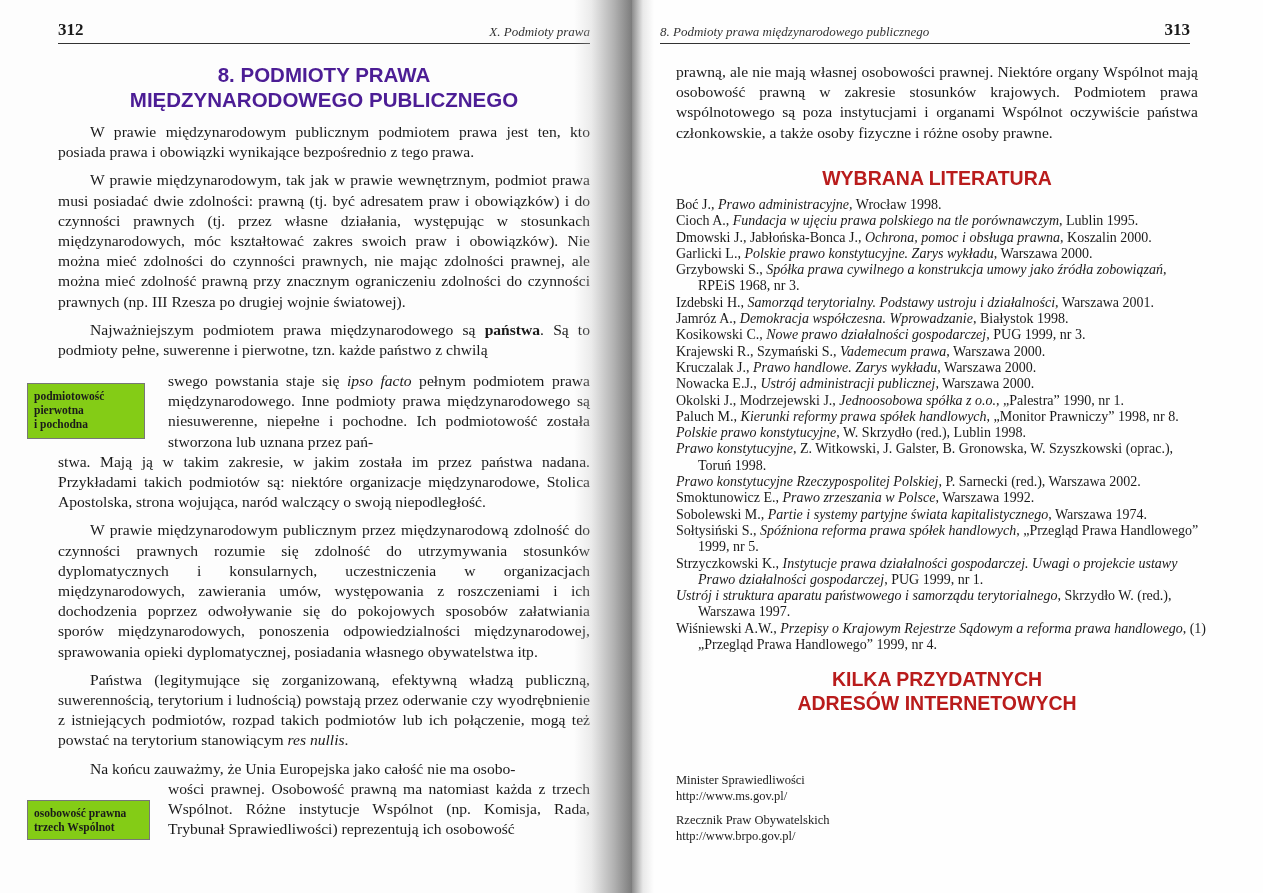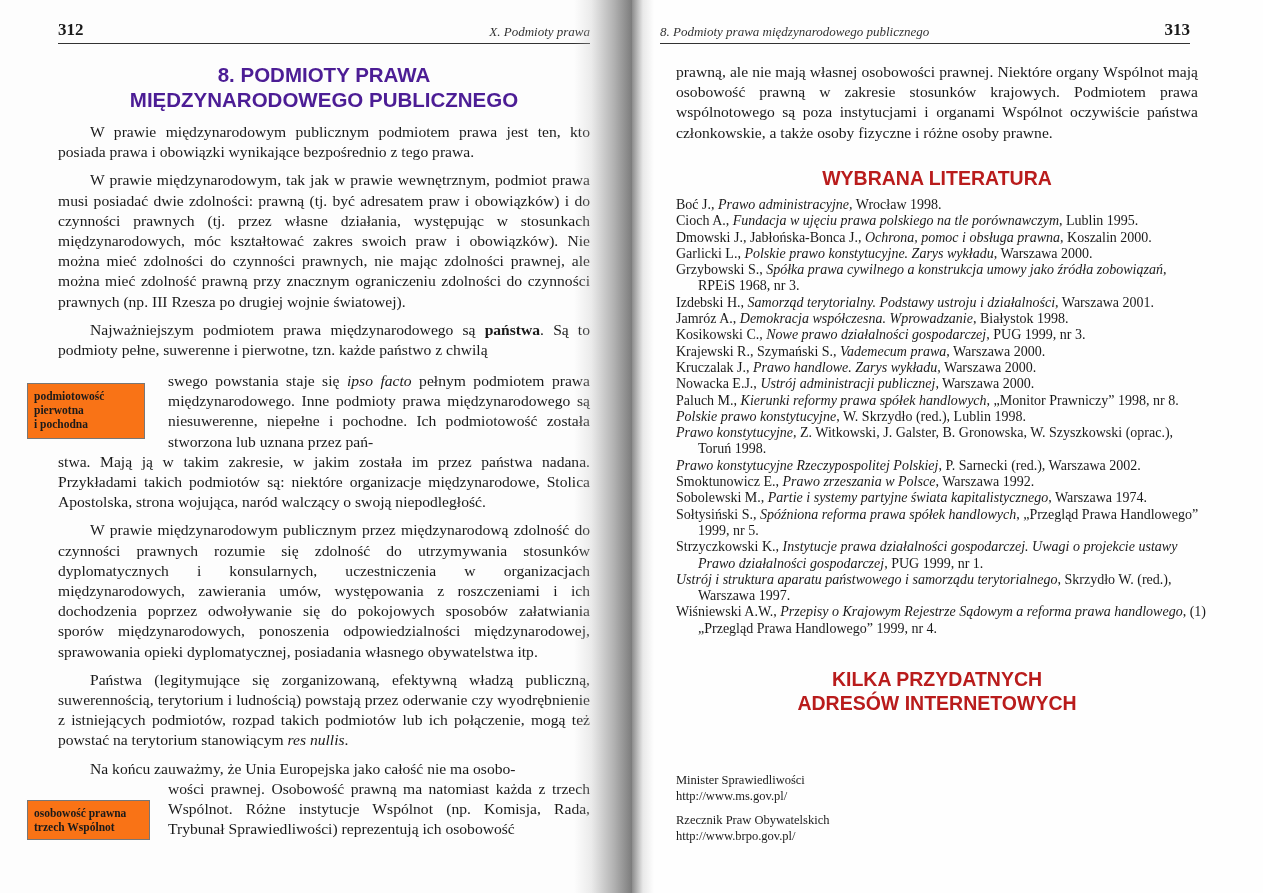--- a/index.html
+++ b/index.html
@@ -39,21 +39,21 @@
     text-align: center; font-family: "Liberation Sans", "DejaVu Sans", sans-serif;
     font-weight: bold; font-size: 20.5px; line-height: 25px; color: #4c1d95;
   }
   .body-text {
     position: absolute; left: 58px; width: 532px;
     font-size: 15.6px; line-height: 20.2px; text-align: justify;
   }
   .body-text p { margin: 0 0 8px 0; text-indent: 32px; }
   .body-text p.noind { text-indent: 0; }
   .margin-note {
-    position: absolute; border: 1px solid #777; background: #f97316;
+    position: absolute; border: 1px solid #777; background: #84cc16;
     font-size: 11.5px; font-weight: bold; line-height: 14px; padding: 5px 6px;
     box-sizing: border-box;
   }
   .indented-block { margin-left: 110px; }
   .section-heading {
     position: absolute; left: 28px; width: 530px; text-align: center;
     font-family: "Liberation Sans", "DejaVu Sans", sans-serif;
     font-weight: bold; font-size: 19.5px; line-height: 24px; color: #b91c1c;
   }
   .biblio {
@@ -128,20 +128,21 @@
   <p class="bib-entry"><span>Cioch A., </span><i>Fundacja w ujęciu prawa polskiego na tle porównawczym</i><span>, Lublin 1995.</span></p>
   <p class="bib-entry"><span>Dmowski J., Jabłońska-Bonca J., </span><i>Ochrona, pomoc i obsługa prawna</i><span>, Koszalin 2000.</span></p>
   <p class="bib-entry"><span>Garlicki L., </span><i>Polskie prawo konstytucyjne. Zarys wykładu</i><span>, Warszawa 2000.</span></p>
   <p class="bib-entry"><span>Grzybowski S., </span><i>Spółka prawa cywilnego a konstrukcja umowy jako źródła zobowiązań</i><span>, RPEiS 1968, nr 3.</span></p>
   <p class="bib-entry"><span>Izdebski H., </span><i>Samorząd terytorialny. Podstawy ustroju i działalności</i><span>, Warszawa 2001.</span></p>
   <p class="bib-entry"><span>Jamróz A., </span><i>Demokracja współczesna. Wprowadzanie</i><span>, Białystok 1998.</span></p>
   <p class="bib-entry"><span>Kosikowski C., </span><i>Nowe prawo działalności gospodarczej</i><span>, PUG 1999, nr 3.</span></p>
   <p class="bib-entry"><span>Krajewski R., Szymański S., </span><i>Vademecum prawa</i><span>, Warszawa 2000.</span></p>
   <p class="bib-entry"><span>Kruczalak J., </span><i>Prawo handlowe. Zarys wykładu</i><span>, Warszawa 2000.</span></p>
   <p class="bib-entry"><span>Nowacka E.J., </span><i>Ustrój administracji publicznej</i><span>, Warszawa 2000.</span></p>
+  <p class="bib-entry"><span>Okolski J., Modrzejewski J., </span><i>Jednoosobowa spółka z o.o.</i><span>, „Palestra” 1990, nr 1.</span></p>
   <p class="bib-entry"><span>Paluch M., </span><i>Kierunki reformy prawa spółek handlowych</i><span>, „Monitor Prawniczy” 1998, nr 8.</span></p>
   <p class="bib-entry"><span></span><i>Polskie prawo konstytucyjne</i><span>, W. Skrzydło (red.), Lublin 1998.</span></p>
   <p class="bib-entry"><span></span><i>Prawo konstytucyjne</i><span>, Z. Witkowski, J. Galster, B. Gronowska, W. Szyszkowski (oprac.), Toruń 1998.</span></p>
   <p class="bib-entry"><span></span><i>Prawo konstytucyjne Rzeczypospolitej Polskiej</i><span>, P. Sarnecki (red.), Warszawa 2002.</span></p>
   <p class="bib-entry"><span>Smoktunowicz E., </span><i>Prawo zrzeszania w Polsce</i><span>, Warszawa 1992.</span></p>
   <p class="bib-entry"><span>Sobolewski M., </span><i>Partie i systemy partyjne świata kapitalistycznego</i><span>, Warszawa 1974.</span></p>
   <p class="bib-entry"><span>Sołtysiński S., </span><i>Spóźniona reforma prawa spółek handlowych</i><span>, „Przegląd Prawa Handlowego” 1999, nr 5.</span></p>
   <p class="bib-entry"><span>Strzyczkowski K., </span><i>Instytucje prawa działalności gospodarczej. Uwagi o projekcie ustawy Prawo działalności gospodarczej</i><span>, PUG 1999, nr 1.</span></p>
   <p class="bib-entry"><span></span><i>Ustrój i struktura aparatu państwowego i samorządu terytorialnego</i><span>, Skrzydło W. (red.), Warszawa 1997.</span></p>
   <p class="bib-entry"><span>Wiśniewski A.W., </span><i>Przepisy o Krajowym Rejestrze Sądowym a reforma prawa handlowego</i><span>, (1) „Przegląd Prawa Handlowego” 1999, nr 4.</span></p>

